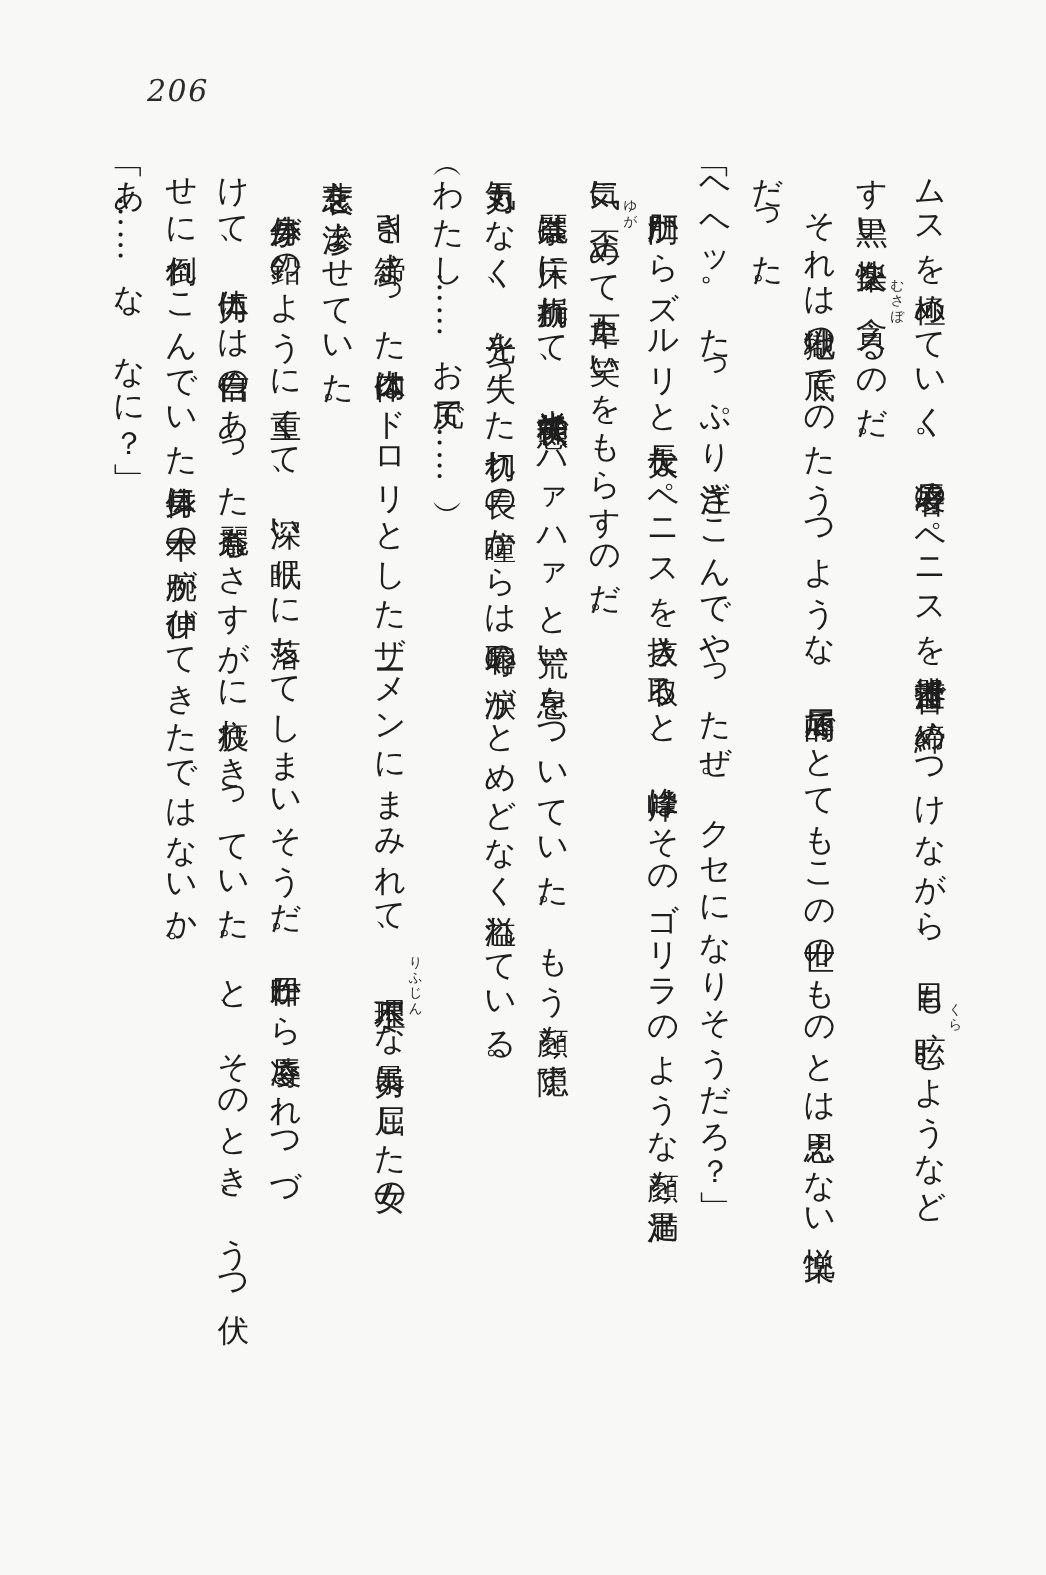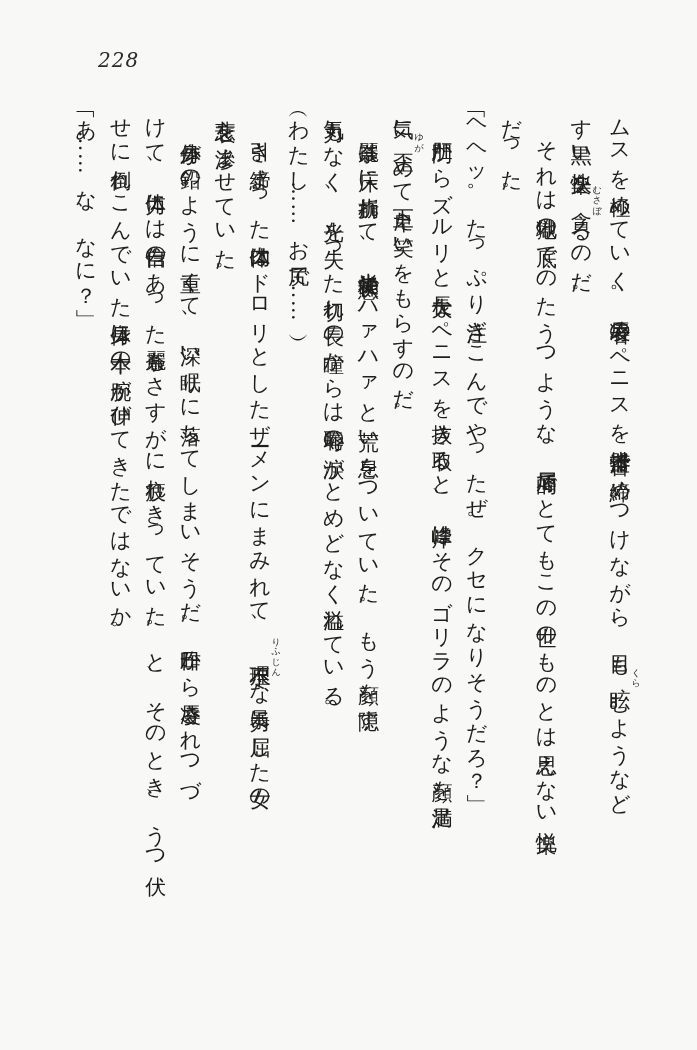--- a/index.html
+++ b/index.html
@@ -55,21 +55,21 @@
   rt {
     font-size: 9px;
     letter-spacing: 0;
     color: #2a2a2a;
   }
 </style>
 </head>
 <body style="background: rgb(248, 248, 246);">
 
 <div class="page">
-  <div class="page-number" style="color: rgb(43, 43, 43);">228</div>
+  <div class="page-number" style="color: rgb(43, 43, 43);">206</div>
   <div class="text-columns" style="color: rgb(30, 30, 30);">
       <p class="line">ムスを極めていく。凌辱者のペニスを排泄器官で締めつけながら、目も<ruby>眩<rt>くら</rt></ruby>むようなど</p>
       <p class="line">す黒い快楽を<ruby>貪<rt>むさぼ</rt></ruby>るのだ。</p>
       <p class="line indent">それは地獄の底でのたうつような、屈辱的でとてもこの世のものとは思えない悦楽</p>
       <p class="line">だった。</p>
       <p class="line">「ヘヘッ。たっぷり注ぎこんでやったぜ。クセになりそうだろ？」</p>
       <p class="line indent">肛門からズルリと長大なペニスを抜き取ると、峰岸はそのゴリラのような顔を満足</p>
       <p class="line">気に<ruby>歪<rt>ゆが</rt></ruby>めて下卑た笑いをもらすのだ。</p>
       <p class="line indent">麗奈は床に崩折れて、半失神状態でハァハァと荒い息をついていた。もう顔を隠す</p>
       <p class="line">気力もなく、光を失った切れ長の瞳からは恥辱の涙がとめどなく溢れている。</p>

